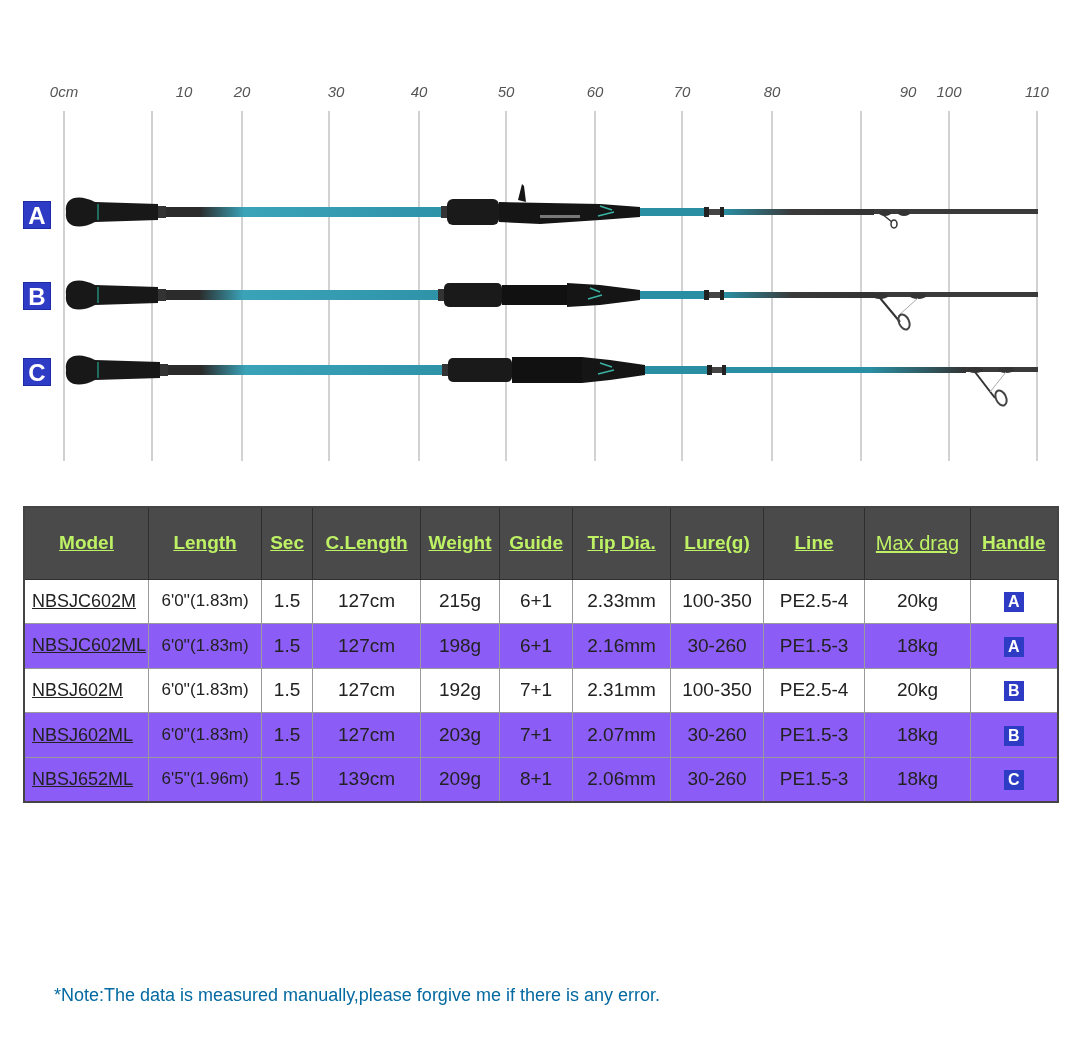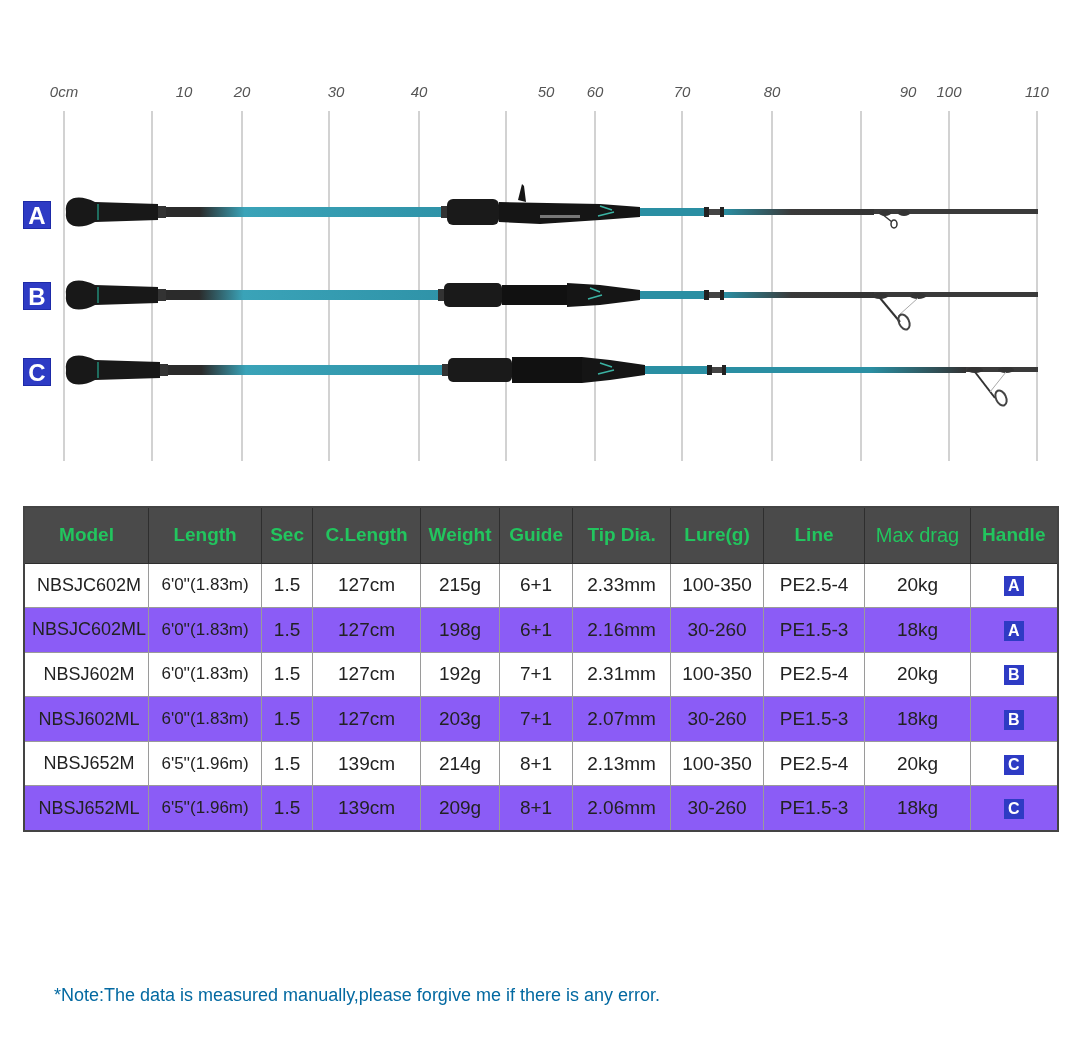--- a/index.html
+++ b/index.html
@@ -10,27 +10,27 @@
   .tick-label { position: absolute; top: 83px; font-size: 15px; color: #555; transform: translateX(-50%); white-space: nowrap; font-style: italic; }
   .tick-line { position: absolute; top: 111px; width: 2px; height: 350px; background: #d2d2d2; transform: translateX(-50%); }
 
   .rod-label { position: absolute; left: 23px; width: 28px; height: 28px; background: #2e3bc4; color: #fff;
     font-weight: bold; font-size: 24px; line-height: 28px; text-align: center; border: 1px solid #1d2aa8; }
 
   .rod { position: absolute; left: 0; width: 1080px; height: 60px; }
   .rod svg { position: absolute; left: 0; top: 0; }
 
   .spec-table { position: absolute; left: 23px; top: 506px; border-collapse: collapse; border: 2px solid #444; }
-  .spec-table th { background: #4a4a4a; color: #22c55e; font-weight: bold; font-size: 19px; height: 56px;
-    border: 1px solid #2e2e2e; text-align: center; white-space: nowrap; padding: 0 2px; }
+  .spec-table th { background: #4a4a4a; color: #bef264; font-weight: bold; font-size: 19px; height: 72px;
+    border: 1px solid #2e2e2e; text-align: center; white-space: nowrap; padding: 0 2px; text-decoration: underline; }
   .spec-table th.light { font-weight: normal; font-size: 20px; }
   .spec-table td { height: 44.6px; font-size: 19px; color: #222; border: 1px solid #9a9a9a; text-align: center; white-space: nowrap; padding: 0 2px; }
   .spec-table tr.odd td { background: #ffffff; }
   .spec-table tr.even td { background: #8b5cf6; }
-  .spec-table td.model { text-align: center; padding-left: 7px; font-size: 18px; }
+  .spec-table td.model { text-align: left; padding-left: 7px; font-size: 18px; text-decoration: underline; }
   .spec-table td.length { font-size: 17px; }
   .handle-badge { display: inline-block; width: 20px; height: 20px; background: #2e3bc4; color: #fff;
     font-weight: bold; font-size: 16px; line-height: 20px; text-align: center; }
 
   .note { position: absolute; left: 54px; top: 985px; font-size: 18px; color: #0369a1; white-space: nowrap; }
 </style>
 </head>
 <body>
 
 <div class="ruler">
@@ -38,21 +38,21 @@
       <div class="tick-label" style="left: 64px;">0cm</div>
       <div class="tick-line" style="left: 64px;"></div>
       <div class="tick-label" style="left: 152px; margin-left: 32px;">10</div>
       <div class="tick-line" style="left: 152px;"></div>
       <div class="tick-label" style="left: 242px;">20</div>
       <div class="tick-line" style="left: 242px;"></div>
       <div class="tick-label" style="left: 336px;">30</div>
       <div class="tick-line" style="left: 329px;"></div>
       <div class="tick-label" style="left: 419px;">40</div>
       <div class="tick-line" style="left: 419px;"></div>
-      <div class="tick-label" style="left: 506px; margin-left: 40px;">50</div>
+      <div class="tick-label" style="left: 506px;">50</div>
       <div class="tick-line" style="left: 506px;"></div>
       <div class="tick-label" style="left: 595px;">60</div>
       <div class="tick-line" style="left: 595px;"></div>
       <div class="tick-label" style="left: 682px;">70</div>
       <div class="tick-line" style="left: 682px;"></div>
       <div class="tick-label" style="left: 772px;">80</div>
       <div class="tick-line" style="left: 772px;"></div>
       <div class="tick-label" style="left: 861px; margin-left: 47px;">90</div>
       <div class="tick-line" style="left: 861px;"></div>
       <div class="tick-label" style="left: 949px;">100</div>
@@ -244,33 +244,20 @@
         <td>1.5</td>
         <td>127cm</td>
         <td>203g</td>
         <td>7+1</td>
         <td>2.07mm</td>
         <td>30-260</td>
         <td>PE1.5-3</td>
         <td>18kg</td>
         <td><span class="handle-badge">B</span></td>
       </tr>
-      <tr class="odd">
-        <td class="model">NBSJ652M</td>
-        <td class="length">6'5''(1.96m)</td>
-        <td>1.5</td>
-        <td>139cm</td>
-        <td>214g</td>
-        <td>8+1</td>
-        <td>2.13mm</td>
-        <td>100-350</td>
-        <td>PE2.5-4</td>
-        <td>20kg</td>
-        <td><span class="handle-badge">C</span></td>
-      </tr>
       <tr class="even">
         <td class="model">NBSJ652ML</td>
         <td class="length">6'5''(1.96m)</td>
         <td>1.5</td>
         <td>139cm</td>
         <td>209g</td>
         <td>8+1</td>
         <td>2.06mm</td>
         <td>30-260</td>
         <td>PE1.5-3</td>

